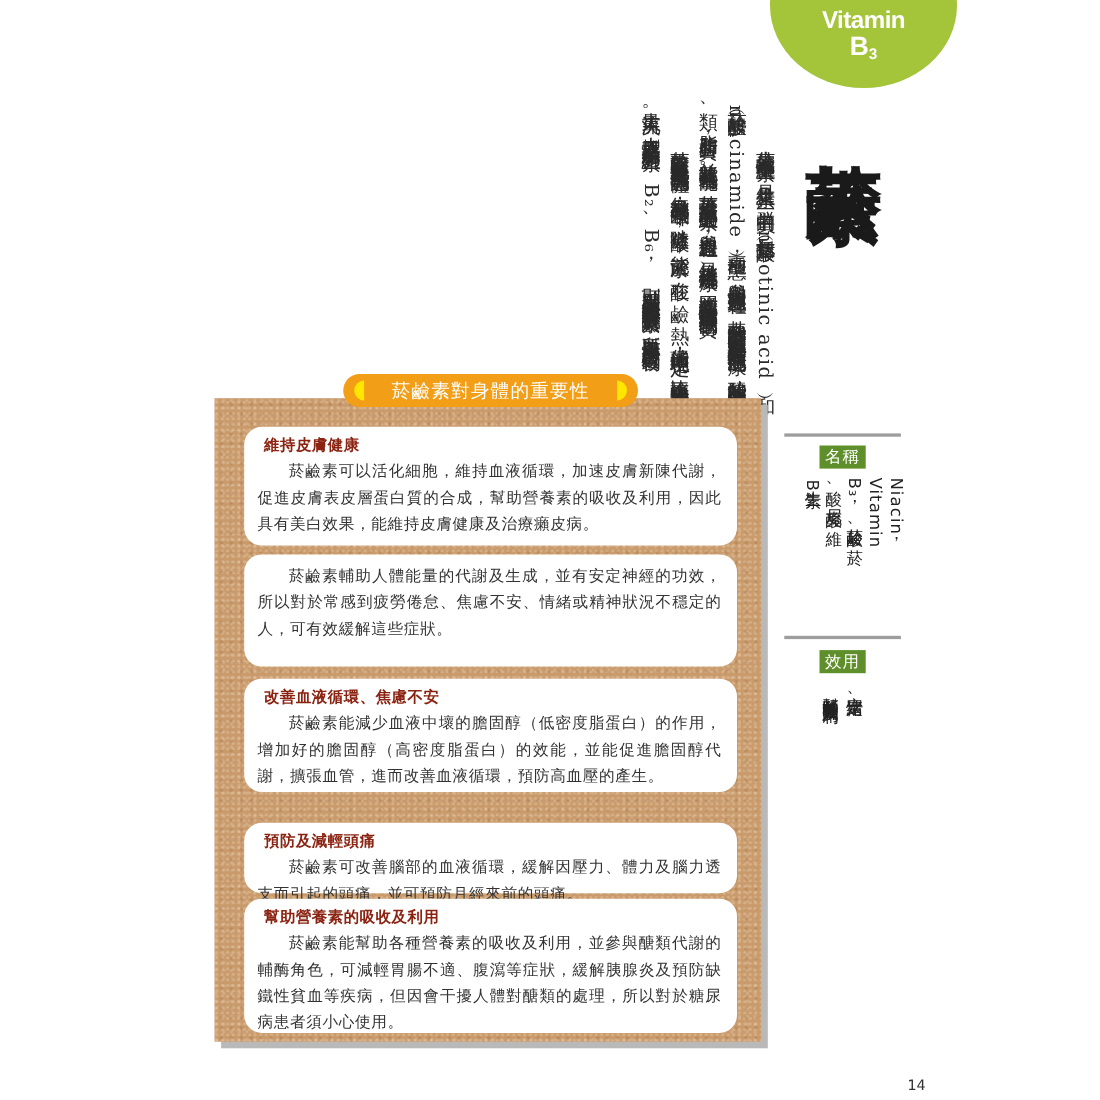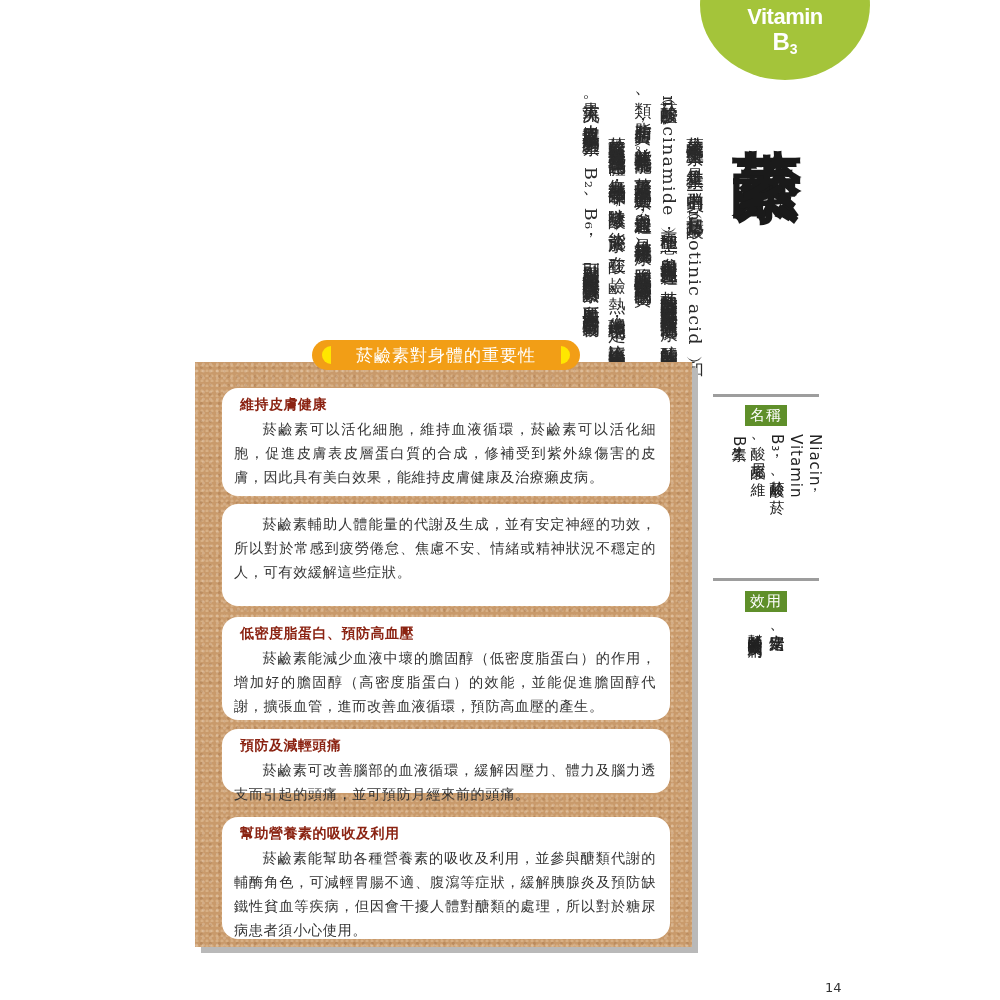--- a/index.html
+++ b/index.html
@@ -100,30 +100,30 @@
 
 <div class="board"></div>
 <div class="banner">
   <span class="cap l"></span>
   <span>菸鹼素對身體的重要性</span>
   <span class="cap r"></span>
 </div>
 
 <div class="card" style="top:388px;height:108px;">
   <h3>維持皮膚健康</h3>
-  <p>菸鹼素可以活化細胞，維持血液循環，菸鹼素可以活化細胞，促進皮膚表皮層蛋白質的合成，修補受到紫外線傷害的皮膚，因此具有美白效果，能維持皮膚健康及治療癩皮病。</p>
+  <p>菸鹼素可以活化細胞，維持血液循環，加速皮膚新陳代謝，促進皮膚表皮層蛋白質的合成，幫助營養素的吸收及利用，因此具有美白效果，能維持皮膚健康及治療癩皮病。</p>
 </div>
 <div class="card" style="top:504px;height:102px;">
   <p>菸鹼素輔助人體能量的代謝及生成，並有安定神經的功效，所以對於常感到疲勞倦怠、焦慮不安、情緒或精神狀況不穩定的人，可有效緩解這些症狀。</p>
 </div>
 <div class="card" style="top:617px;height:103px;">
-  <h3>低密度脂蛋白、預防高血壓</h3>
+  <h3>改善血液循環、焦慮不安</h3>
   <p>菸鹼素能減少血液中壞的膽固醇（低密度脂蛋白）的作用，增加好的膽固醇（高密度脂蛋白）的效能，並能促進膽固醇代謝，擴張血管，進而改善血液循環，預防高血壓的產生。</p>
 </div>
-<div class="card" style="top:729px;height:64px;">
+<div class="card" style="top:748px;height:64px;">
   <h3>預防及減輕頭痛</h3>
   <p>菸鹼素可改善腦部的血液循環，緩解因壓力、體力及腦力透支而引起的頭痛，並可預防月經來前的頭痛。</p>
 </div>
 <div class="card" style="top:817px;height:122px;">
   <h3>幫助營養素的吸收及利用</h3>
   <p>菸鹼素能幫助各種營養素的吸收及利用，並參與醣類代謝的輔酶角色，可減輕胃腸不適、腹瀉等症狀，緩解胰腺炎及預防缺鐵性貧血等疾病，但因會干擾人體對醣類的處理，所以對於糖尿病患者須小心使用。</p>
 </div>
 
 <div class="side-rule" style="left:713px;top:394px;width:106px;"></div>
 <div class="tag" style="left:745px;top:405px;">名稱</div>

